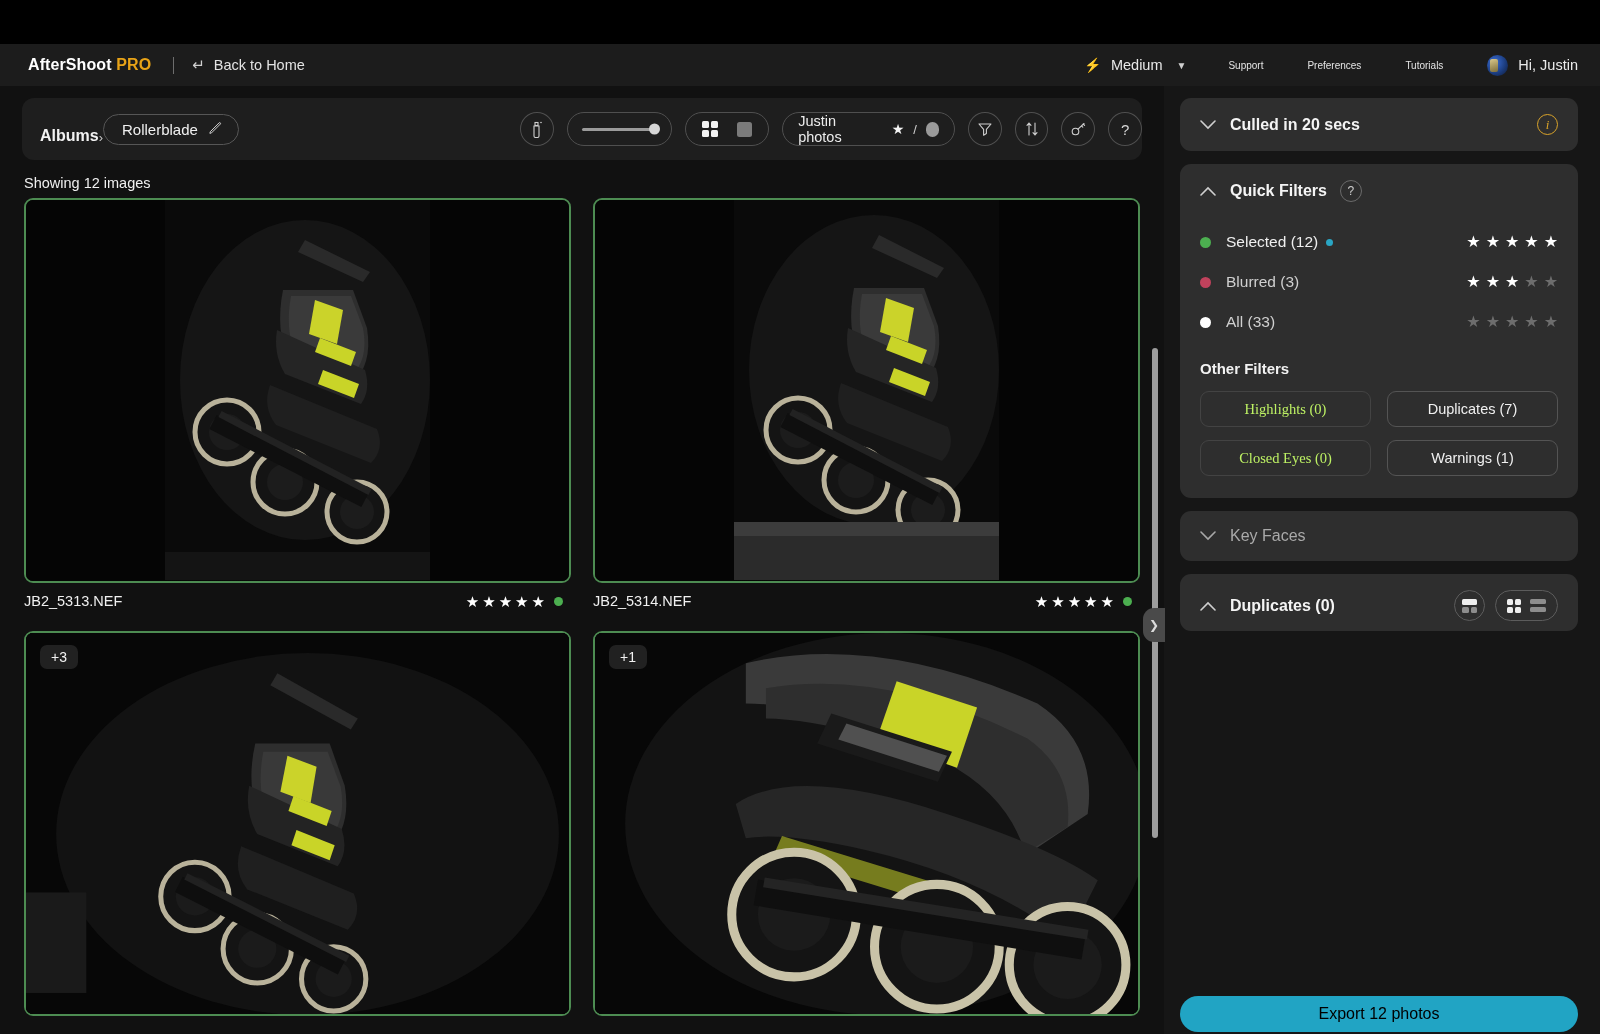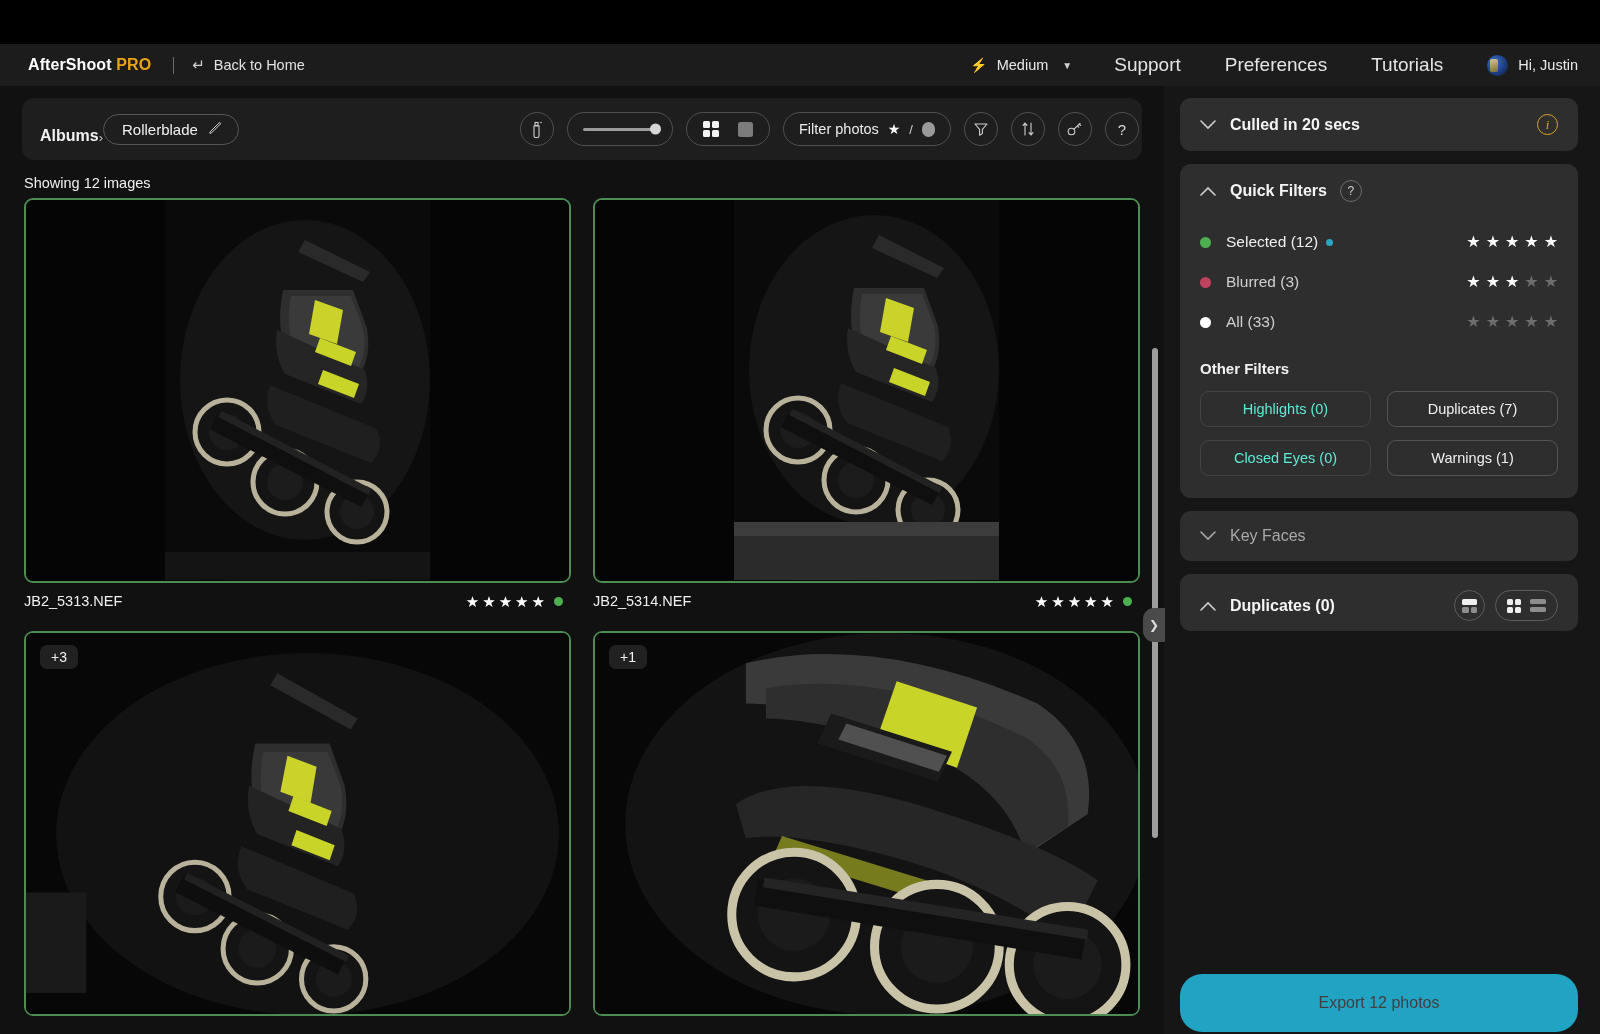--- a/index.html
+++ b/index.html
@@ -48,21 +48,21 @@
     display: flex; align-items: center; gap: 0;
   }
   .perf {
     display: flex; align-items: center; gap: 9px;
     color: #e8e8e8; font-size: 14.5px; cursor: pointer;
     margin-right: 42px;
   }
   .perf .bolt { color: #f0c23c; font-size: 14px; }
   .perf .chev { font-size: 10px; color: #d0d0d0; margin-left: 5px; }
   .tlink {
-    color: #e4e4e4; font-size: 19px; cursor: pointer;
+    color: #e4e4e4; font-size: 10px; cursor: pointer;
     margin-right: 44px;
   }
   .user {
     display: flex; align-items: center; gap: 10px;
     color: #eaeaea; font-size: 14.5px; cursor: pointer;
   }
   .avatar {
     width: 21px; height: 21px; border-radius: 50%;
     background: radial-gradient(circle at 35% 35%, #3c6fd8 0%, #1a3a7a 60%, #111a33 100%);
     position: relative; overflow: hidden;
@@ -285,21 +285,21 @@
   .qf-stars .s { font-size: 16px; line-height: 1; color: #ffffff; }
   .qf-stars .s.off { color: #6d6d6d; }
   .other-title { color: #f2f2f2; font-size: 15px; font-weight: bold; margin: 18px 0 14px 0; }
   .chipgrid { display: grid; grid-template-columns: 1fr 1fr; gap: 13px 16px; }
   .chip {
     height: 36px; border-radius: 9px;
     border: 1px solid #545454;
     display: flex; align-items: center; justify-content: center;
     color: #f0f0f0; font-size: 14.5px; cursor: pointer;
   }
-  .chip.disabled { color: #5eead4; border-color: #434343; }
+  .chip.disabled { color: #bef264; border-color: #434343; font-family: Liberation Serif, serif; }
 
   .dupes-head { display: flex; align-items: center; padding: 16px 20px 10px 20px; }
   .view-toggles { margin-left: auto; display: flex; align-items: center; gap: 10px; }
   .vt-round {
     width: 31px; height: 31px; border-radius: 50%;
     border: 1px solid #5c5c5c;
     display: flex; align-items: center; justify-content: center; cursor: pointer;
   }
   .vt-pill {
     height: 31px; border-radius: 16px; border: 1px solid #5c5c5c;
@@ -322,22 +322,22 @@
     width: 56px; height: 56px; border-radius: 50%;
     border: 1px solid #3e3e3e;
     display: flex; align-items: center; justify-content: center;
     margin-bottom: 26px;
   }
   .dupe-t1 { color: #ffffff; font-size: 16.5px; font-weight: bold; margin-bottom: 10px; }
   .dupe-t2 { color: #b4b4b4; font-size: 13.5px; }
 
   .export-wrap { margin-top: auto; padding: 0 0 46px 0; }
   .export-btn {
-    width: 100%; height: 58px;
-    background: #21a4c4; color: #404040;
+    width: 100%; height: 36px;
+    background: #21a4c4; color: #000000;
     border: none; border-radius: 22px;
     font-size: 16px; font-family: "Liberation Sans", sans-serif;
     cursor: pointer;
   }
   .bottom-strip {
     position: absolute; left: 0; right: 0; bottom: 0;
     height: 10px; background: #111111;
   }
 </style>
 </head>
@@ -404,21 +404,21 @@
                   <i></i>
                   <i></i>
                   <i></i>
                 </span>
               </span>
             <span class="seg-b">
                 <span class="sq1"></span>
               </span>
           </div>
           <div class="filter-pill">
-            <span>Filter photos</span>
+            <span>Justin photos</span>
             <span class="fp-star">★</span>
             <span class="fp-slash">/</span>
             <span class="fp-dot"></span>
           </div>
           <div class="rbtn">
             <svg width="16" height="16" viewBox="0 0 16 16">
                 <path d="M2 3h12l-4.6 5.4v4.2l-2.8 1.6V8.4z" fill="none" stroke="#cfcfcf" stroke-width="1.1" stroke-linejoin="round"></path>
               </svg>
           </div>
           <div class="rbtn">

